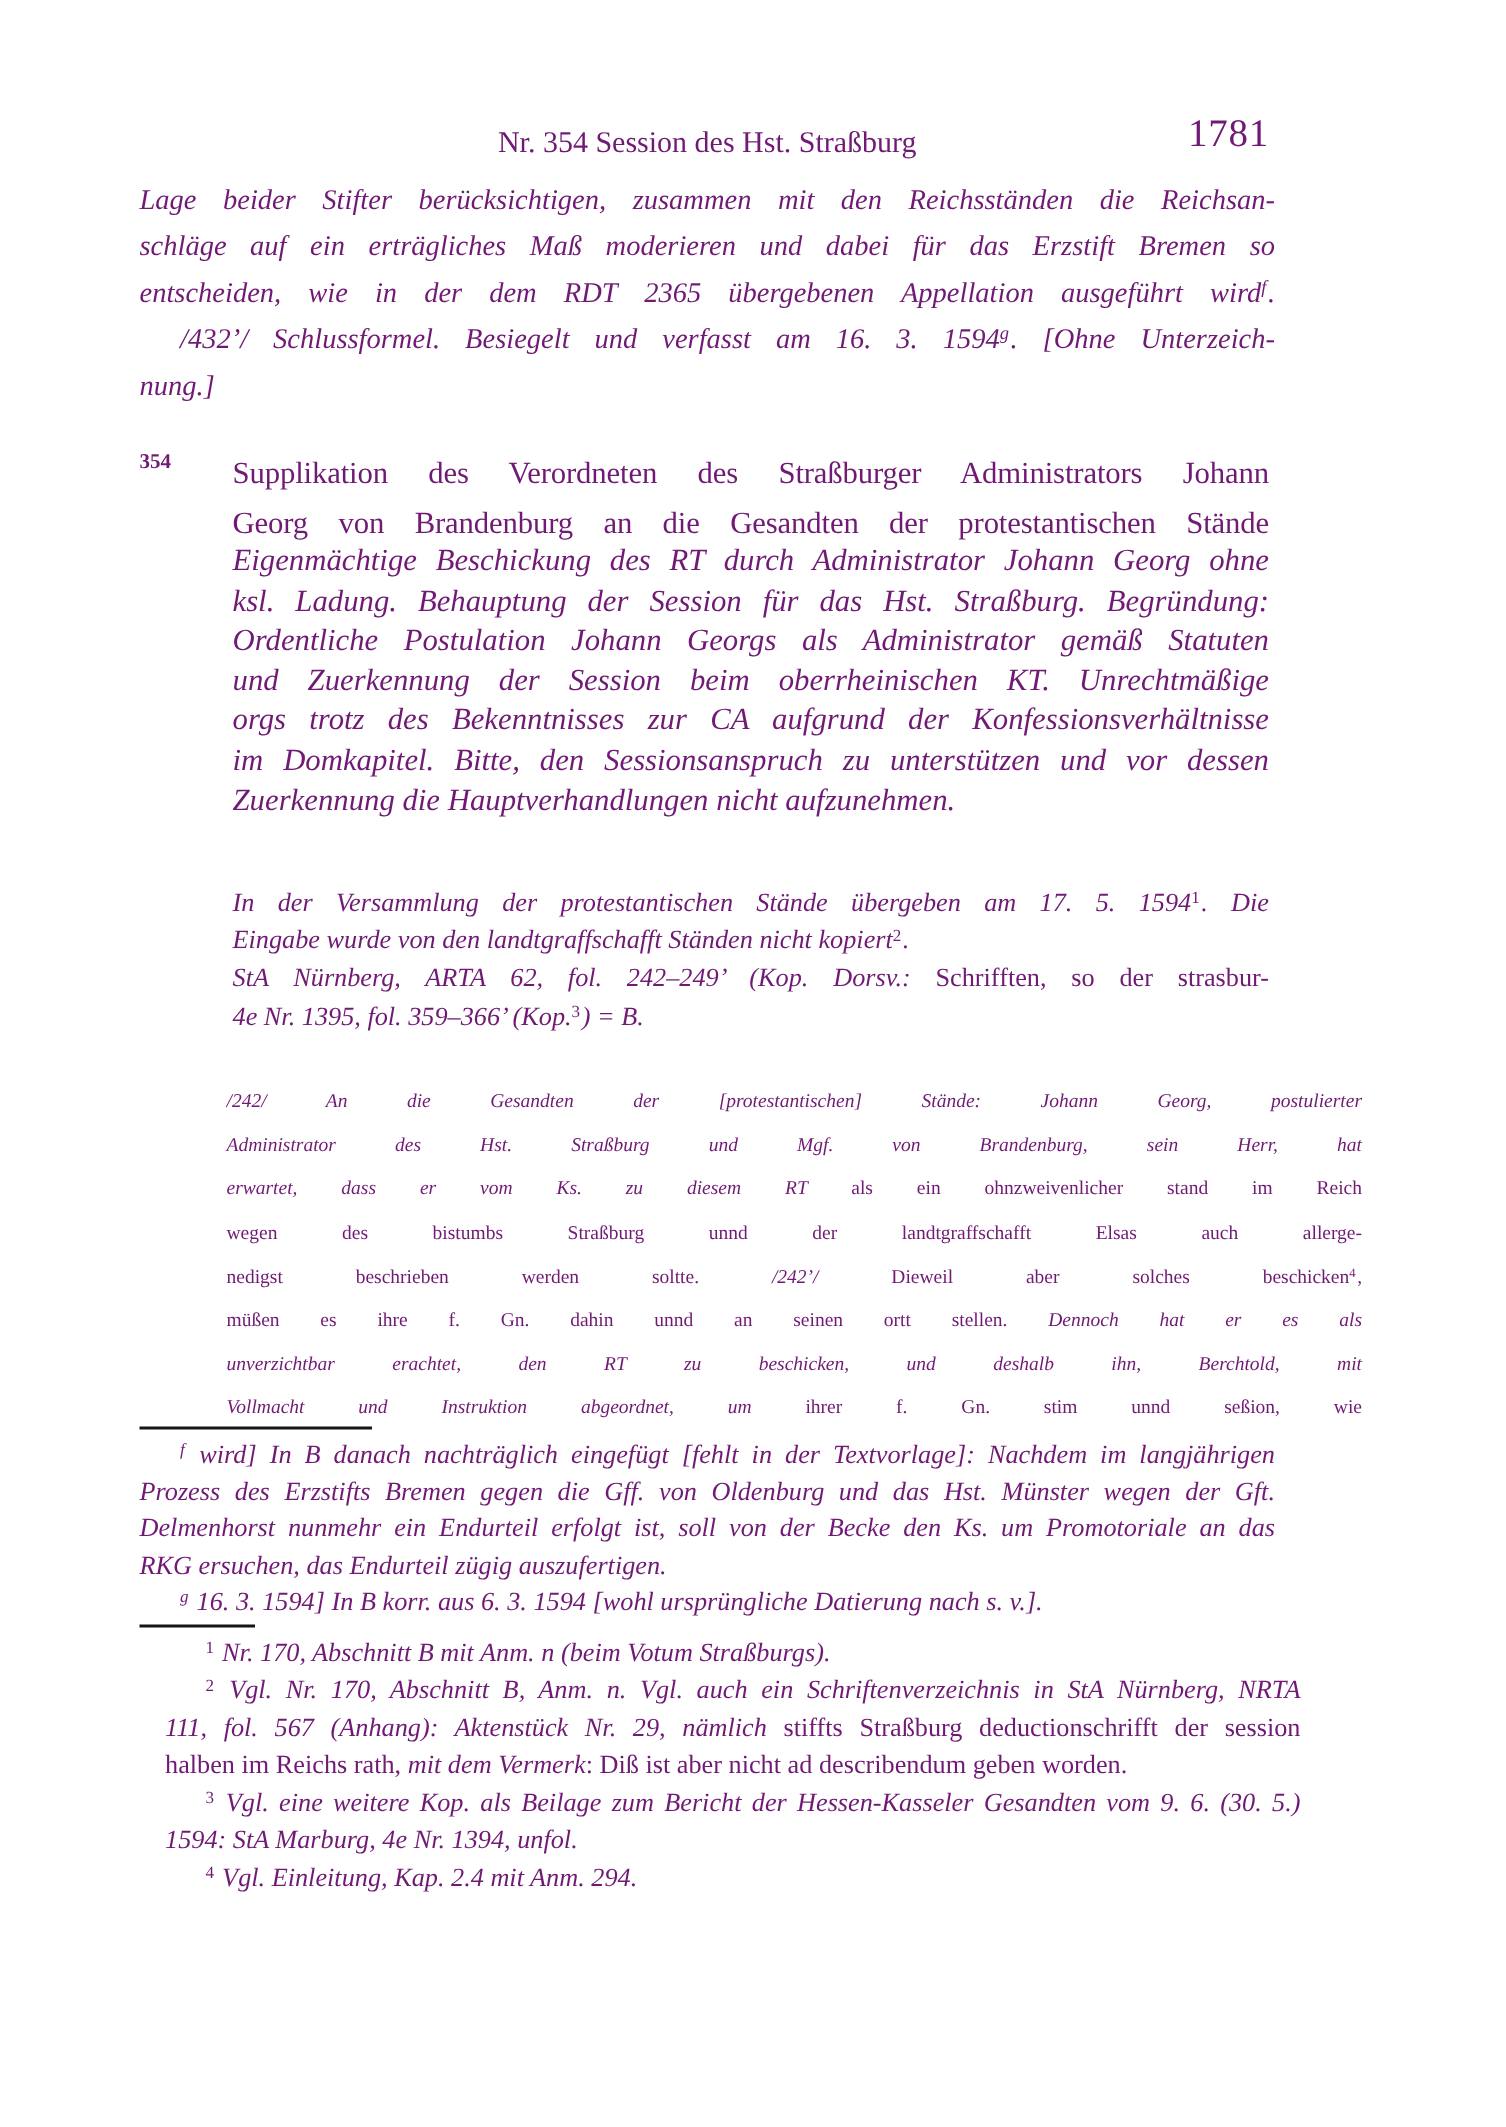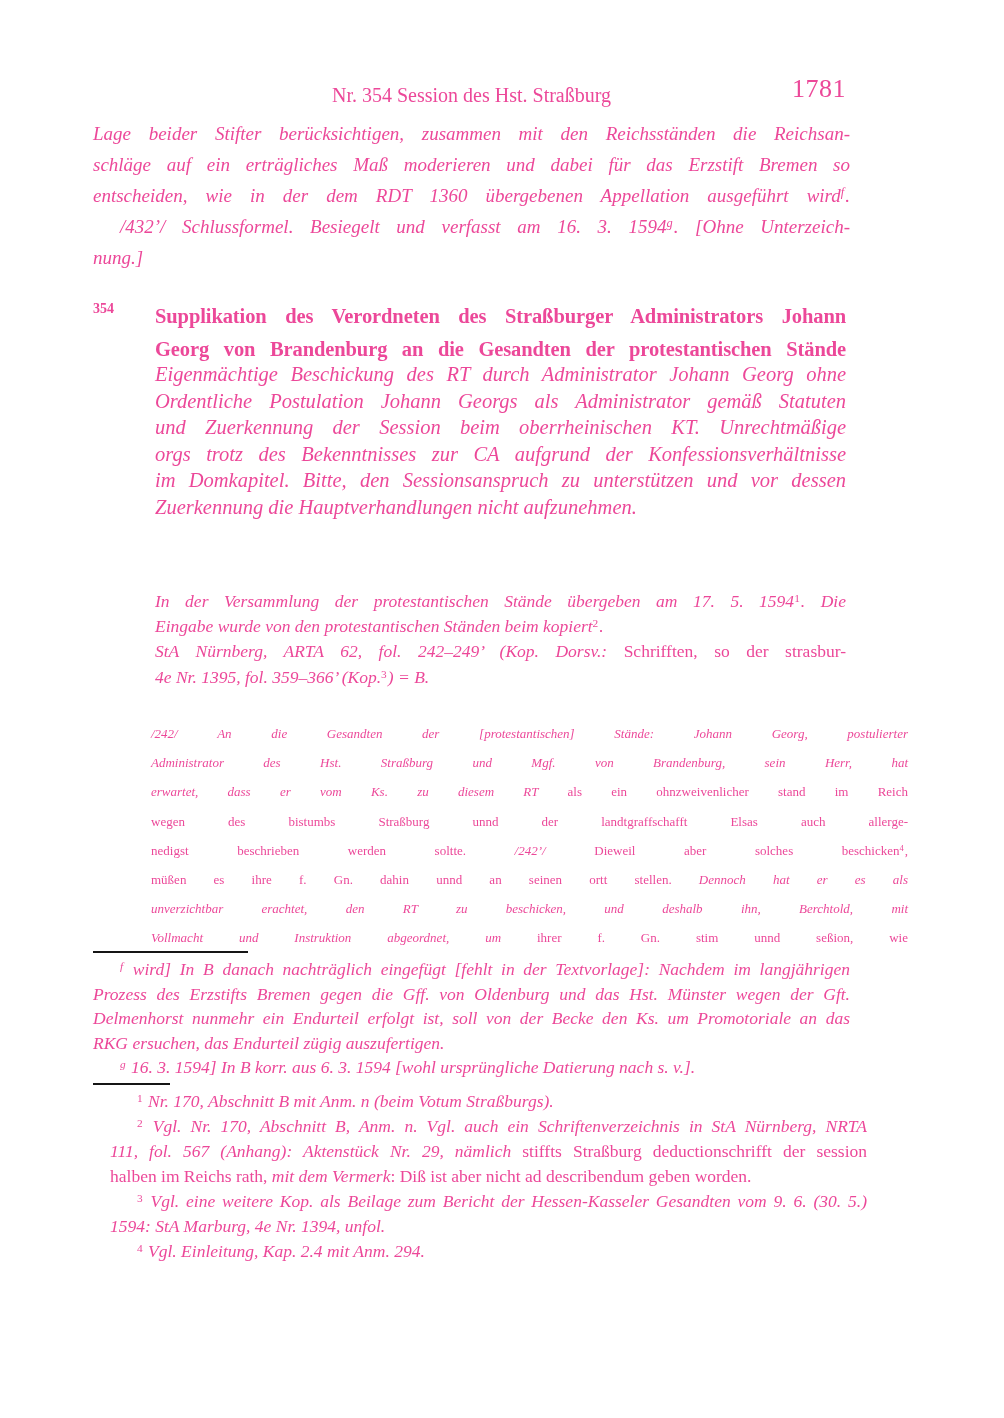--- a/index.html
+++ b/index.html
@@ -1,30 +1,30 @@
 <!DOCTYPE html>
 <html><head>
 <meta charset="utf-8">
 <style>
   html,body{margin:0;padding:0;background:#ffffff;}
   .page{
     position:relative;
     width:1004px;height:1418px;
     background:#ffffff;
-    color:#ec4899;
+    color:#701a75;
     font-family:"Liberation Serif", serif;
     overflow:hidden;
   }
   .block{position:absolute;}
   .line{text-align:justify;text-align-last:justify;}
   .line.end{text-align-last:left;}
   .line.indent{text-indent:27px;}
   .it{font-style:italic;}
   .rm{font-style:normal;}
-  .bd{font-weight:bold;font-style:normal;}
+  .bd{font-weight:normal;font-style:normal;}
   sup{font-size:0.65em;line-height:0;position:relative;vertical-align:baseline;top:-0.45em;margin-right:1px;}
   sup.it{font-style:italic;}
   sup.rm{font-style:normal;}
 
   .running-title{left:93px;top:84px;width:757px;text-align:center;font-size:20px;}
   .page-number{left:792px;top:74px;font-size:26px;letter-spacing:0.5px;}
   .intro{left:93px;top:118px;width:757px;font-size:19px;line-height:31px;}
   .doc-number{left:93px;top:301px;font-size:14px;font-weight:bold;}
   .doc-title{left:155px;top:300px;width:691px;font-size:20.5px;line-height:32.5px;letter-spacing:-0.1px;}
   .doc-summary{left:155px;top:361px;width:691px;font-size:20.5px;line-height:26.6px;}
@@ -41,44 +41,45 @@
 
 <div class="page">
 
   <div class="block running-title">Nr. 354 Session des Hst. Straßburg</div>
 
   <div class="block page-number">1781</div>
 
   <div class="block intro">
       <div class="line"><span class="it">Lage beider Stifter berücksichtigen, zusammen mit den Reichsständen die Reichsan-</span></div>
       <div class="line"><span class="it">schläge auf ein erträgliches Maß moderieren und dabei für das Erzstift Bremen so</span></div>
-      <div class="line"><span class="it">entscheiden, wie in der dem RDT 1360 übergebenen Appellation ausgeführt wird</span><sup class="it">f</sup><span class="it">.</span></div>
+      <div class="line"><span class="it">entscheiden, wie in der dem RDT 2365 übergebenen Appellation ausgeführt wird</span><sup class="it">f</sup><span class="it">.</span></div>
       <div class="line indent"><span class="it">/432’/ Schlussformel. Besiegelt und verfasst am 16. 3. 1594</span><sup class="it">g</sup><span class="it">. [Ohne Unterzeich-</span></div>
       <div class="line end"><span class="it">nung.]</span></div>
     </div>
 
   <div class="block doc-number">354</div>
 
   <div class="block doc-title">
       <div class="line"><span class="bd">Supplikation des Verordneten des Straßburger Administrators Johann</span></div>
       <div class="line"><span class="bd">Georg von Brandenburg an die Gesandten der protestantischen Stände</span></div>
     </div>
 
   <div class="block doc-summary">
       <div class="line"><span class="it">Eigenmächtige Beschickung des RT durch Administrator Johann Georg ohne</span></div>
+      <div class="line"><span class="it">ksl. Ladung. Behauptung der Session für das Hst. Straßburg. Begründung:</span></div>
       <div class="line"><span class="it">Ordentliche Postulation Johann Georgs als Administrator gemäß Statuten</span></div>
       <div class="line"><span class="it">und Zuerkennung der Session beim oberrheinischen KT. Unrechtmäßige</span></div>
       <div class="line"><span class="it">orgs trotz des Bekenntnisses zur CA aufgrund der Konfessionsverhältnisse</span></div>
       <div class="line"><span class="it">im Domkapitel. Bitte, den Sessionsanspruch zu unterstützen und vor dessen</span></div>
       <div class="line end"><span class="it">Zuerkennung die Hauptverhandlungen nicht aufzunehmen.</span></div>
     </div>
 
   <div class="block provenance">
       <div class="line"><span class="it">In der Versammlung der protestantischen Stände übergeben am 17. 5. 1594</span><sup class="rm">1</sup><span class="it">. Die</span></div>
-      <div class="line end"><span class="it">Eingabe wurde von den protestantischen Ständen beim kopiert</span><sup class="rm">2</sup><span class="it">.</span></div>
+      <div class="line end"><span class="it">Eingabe wurde von den landtgraffschafft Ständen nicht kopiert</span><sup class="rm">2</sup><span class="it">.</span></div>
       <div class="line"><span class="it">StA Nürnberg, ARTA 62, fol. 242–249’ (Kop. Dorsv.: </span><span class="rm">Schrifften, so der strasbur-</span></div>
       <div class="line end"><span class="it">4e Nr. 1395, fol. 359–366’ (Kop.</span><sup class="rm">3</sup><span class="it">) = B.</span></div>
     </div>
 
   <div class="block doc-body">
       <div class="line"><span class="it">/242/ An die Gesandten der [protestantischen] Stände: Johann Georg, postulierter</span></div>
       <div class="line"><span class="it">Administrator des Hst. Straßburg und Mgf. von Brandenburg, sein Herr, hat</span></div>
       <div class="line"><span class="it">erwartet, dass er vom Ks. zu diesem RT </span><span class="rm">als ein ohnzweivenlicher stand im Reich</span></div>
       <div class="line"><span class="rm">wegen des bistumbs Straßburg unnd der landtgraffschafft Elsas auch allerge-</span></div>
       <div class="line"><span class="rm">nedigst beschrieben werden soltte. </span><span class="it">/242’/</span><span class="rm"> Dieweil aber solches beschicken</span><sup class="rm">4</sup><span class="rm">,</span></div>

